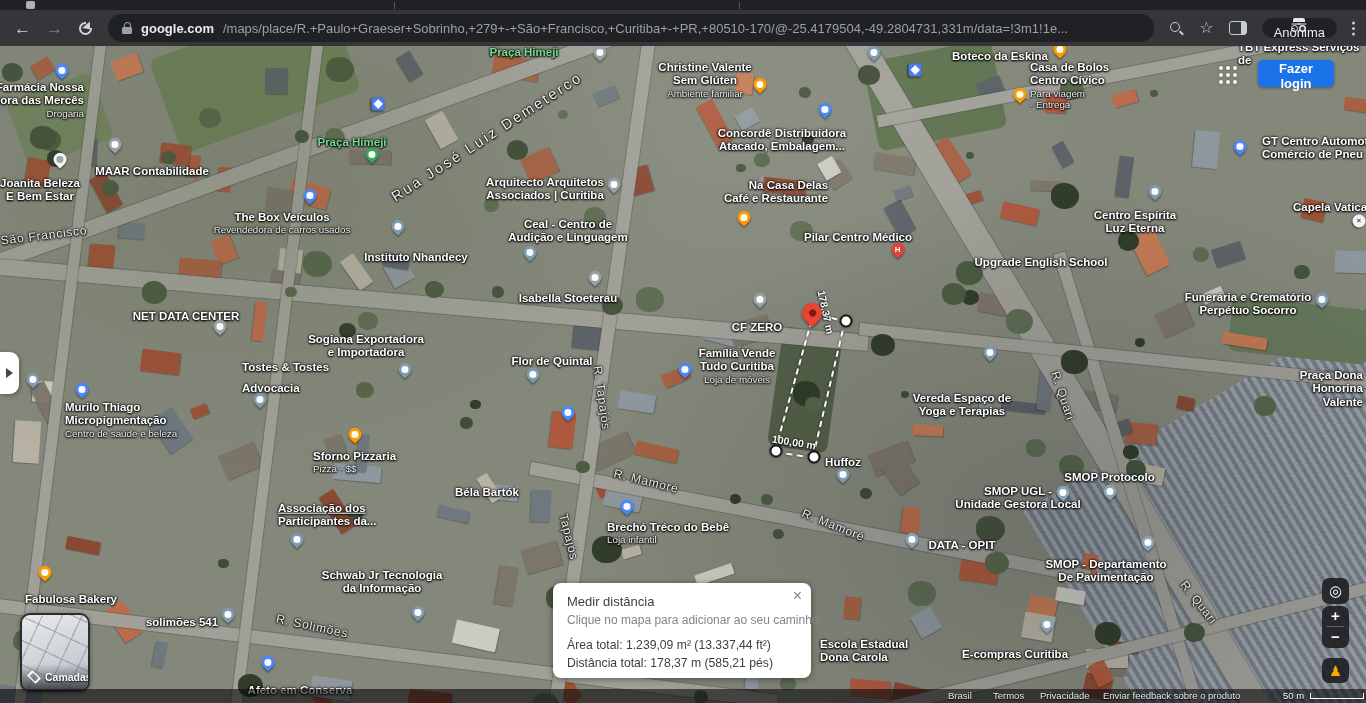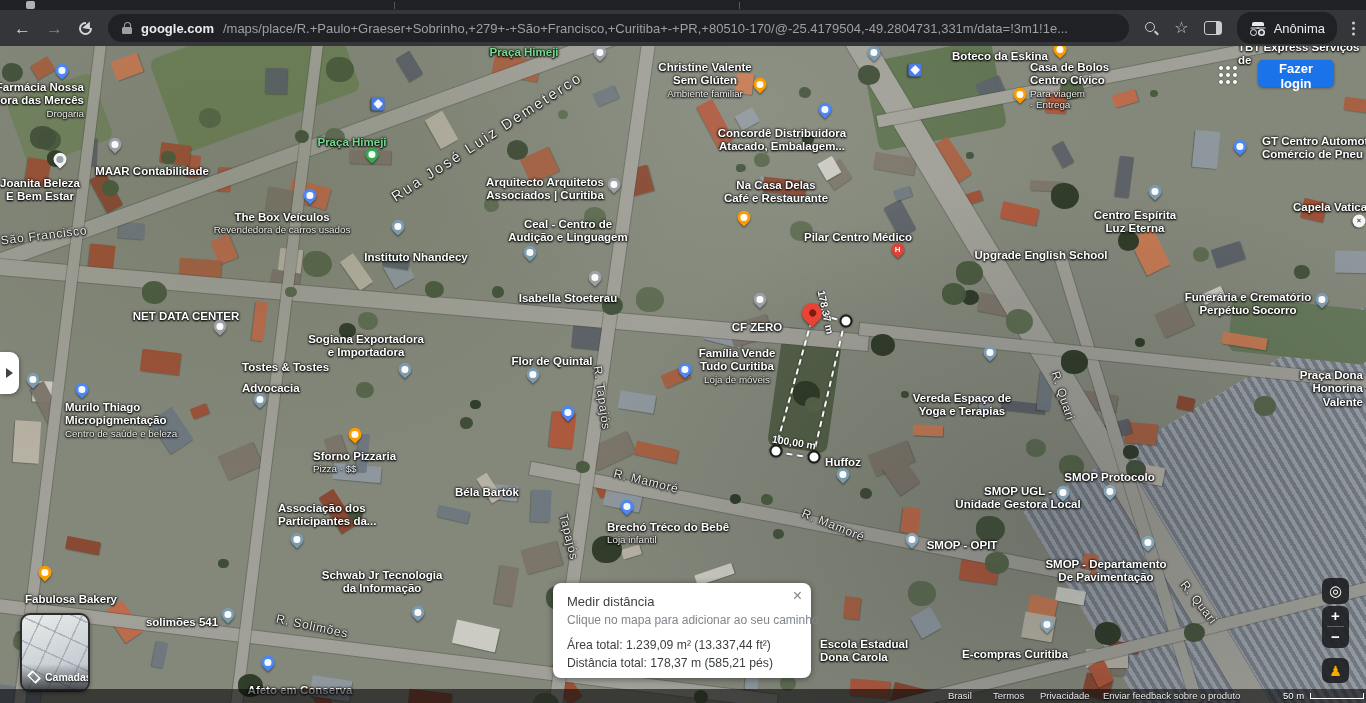--- a/index.html
+++ b/index.html
@@ -22,21 +22,21 @@
   .lock::after{content:"";position:absolute;left:0;top:5px;width:10px;height:7px;background:#9aa0a6;border-radius:1.5px;}
   .udom{font-size:13px;color:#e8eaed;font-weight:700;}
   .upath{font-size:13px;color:#9aa0a6;overflow:hidden;text-overflow:ellipsis;}
   .tbi{flex:0 0 auto;color:#c9cdd1;cursor:pointer;}
   .srch{position:relative;width:15px;height:15px;}
   .srch::before{content:"";position:absolute;left:1px;top:1px;width:8px;height:8px;border:1.7px solid #c9cdd1;border-radius:50%;}
   .srch::after{content:"";position:absolute;left:10px;top:11px;width:5px;height:1.8px;background:#c9cdd1;transform:rotate(45deg);}
   .star{font-size:16px;line-height:1;}
   .spanel{position:relative;width:16px;height:12px;border:1.6px solid #c9cdd1;border-radius:3px;}
   .spanel::after{content:"";position:absolute;right:0;top:0;width:5px;height:100%;background:#c9cdd1;}
-  #incog{display:flex;align-items:center;gap:7px;height:32px;background:#202124;border-radius:14px;padding:0 12px;cursor:pointer;}
+  #incog{display:flex;align-items:center;gap:7px;height:20px;background:#202124;border-radius:14px;padding:0 12px;cursor:pointer;flex-direction:column;}
   #incog span:last-child{font-size:13px;color:#e8eaed;}
   .inhat{position:relative;width:18px;height:13px;}
   .inhat::before{content:"";position:absolute;left:3px;top:0;width:12px;height:4px;background:#e8eaed;border-radius:2px 2px 0 0;box-shadow:-3px 4px 0 -1.5px #e8eaed,3px 4px 0 -1.5px #e8eaed;}
   .inhat::after{content:"";position:absolute;left:1px;top:7px;width:5px;height:5px;border:1.5px solid #e8eaed;border-radius:50%;box-shadow:8px 0 0 -1.5px #35363a,8px 0 0 0 #e8eaed;}
   .dots{position:relative;width:4px;height:16px;margin-right:10px;}
   .dots::before{content:"";position:absolute;left:0;top:7px;width:3.4px;height:3.4px;border-radius:50%;background:#c9cdd1;box-shadow:0 -5.5px 0 #c9cdd1,0 5.5px 0 #c9cdd1;}
   
   #map{position:absolute;inset:0;overflow:hidden;cursor:crosshair;}
   #cemetery{position:absolute;left:1115px;top:350px;width:400px;height:440px;z-index:1;transform:rotate(59deg);
     background:repeating-linear-gradient(0deg,#9aa0a8 0 4px,#767d85 4px 8px),repeating-linear-gradient(90deg,rgba(223,227,231,.9) 0 2px,rgba(100,106,112,0) 2px 9px);}
@@ -447,21 +447,21 @@
         <span style="display: block;">Fabulosa Bakery</span>
       </div>
       <div class="map-label" style="left: 300px; top: 691px; transform: translate(-50%, -50%);">
         <span style="display: block;">Afeto em Conserva</span>
       </div>
       <div class="map-label" style="left: 382px; top: 582px; transform: translate(-50%, -50%);">
         <span style="display: block;">Schwab Jr Tecnologia</span>
         <span style="display: block;">da Informação</span>
       </div>
       <div class="map-label" style="text-align: left; left: 278px; top: 515px; transform: translate(0px, -50%);">
-        <span style="display: block;">Associação dos</span>
+        <span style="display: block; text-decoration: underline;">Associação dos</span>
         <span style="display: block;">Participantes da...</span>
       </div>
       <div class="map-label" style="left: 568px; top: 299px; transform: translate(-50%, -50%);">
         <span style="display: block;">Isabella Stoeterau</span>
       </div>
       <div class="map-label" style="left: 552px; top: 362px; transform: translate(-50%, -50%);">
         <span style="display: block;">Flor de Quintal</span>
       </div>
       <div class="map-label" style="left: 757px; top: 328px; transform: translate(-50%, -50%);">
         <span style="display: block;">CF ZERO</span>
@@ -480,21 +480,21 @@
       <div class="map-label" style="left: 705px; top: 80px; transform: translate(-50%, -50%);">
         <span style="display: block;">Christine Valente</span>
         <span style="display: block;">Sem Glúten</span>
         <span class="sub">Ambiente familiar</span>
       </div>
       <div class="map-label" style="left: 782px; top: 140px; transform: translate(-50%, -50%);">
         <span style="display: block;">Concordê Distribuidora</span>
         <span style="display: block;">Atacado, Embalagem...</span>
       </div>
       <div class="map-label" style="left: 776px; top: 192px; transform: translate(-50%, -50%);">
-        <span style="display: block;">Na Casa Delas</span>
+        <span style="display: block; text-align: right;">Na Casa Delas</span>
         <span style="display: block;">Café e Restaurante</span>
       </div>
       <div class="map-label" style="left: 858px; top: 238px; transform: translate(-50%, -50%);">
         <span style="display: block;">Pilar Centro Médico</span>
       </div>
       <div class="map-label" style="left: 545px; top: 189px; transform: translate(-50%, -50%);">
         <span style="display: block;">Arquitecto Arquitetos</span>
         <span style="display: block;">Associados | Curitiba</span>
       </div>
       <div class="map-label" style="left: 568px; top: 231px; transform: translate(-50%, -50%);">
@@ -518,21 +518,21 @@
         <span style="display: block;">de</span>
       </div>
       <div class="map-label" style="text-align: left; left: 1262px; top: 148px; transform: translate(0px, -50%);">
         <span style="display: block;">GT Centro Automotivo</span>
         <span style="display: block;">Comércio de Pneu</span>
       </div>
       <div class="map-label" style="left: 1135px; top: 222px; transform: translate(-50%, -50%);">
         <span style="display: block;">Centro Espírita</span>
         <span style="display: block;">Luz Eterna</span>
       </div>
-      <div class="map-label" style="left: 1021px; top: 256px; transform: translate(-50%, -50%); padding-left: 40px;">
+      <div class="map-label" style="left: 1021px; top: 263px; transform: translate(-50%, -50%); padding-left: 40px;">
         <span style="display: block;">Upgrade English School</span>
       </div>
       <div class="map-label" style="text-align: left; left: 1293px; top: 208px; transform: translate(0px, -50%);">
         <span style="display: block;">Capela Vatica</span>
       </div>
       <div class="map-label" style="left: 1248px; top: 304px; transform: translate(-50%, -50%);">
         <span style="display: block;">Funerária e Crematório</span>
         <span style="display: block;">Perpétuo Socorro</span>
       </div>
       <div class="map-label" style="left: 962px; top: 383px; transform: translate(-50%, -50%); margin-top: 22px;">
@@ -551,21 +551,21 @@
         <span style="display: block;">Valente</span>
       </div>
       <div class="map-label" style="left: 1086px; top: 478px; transform: translate(-50%, -50%); padding-left: 47px;">
         <span style="display: block;">SMOP Protocolo</span>
       </div>
       <div class="map-label" style="left: 1018px; top: 498px; transform: translate(-50%, -50%);">
         <span style="display: block;">SMOP UGL -</span>
         <span style="display: block;">Unidade Gestora Local</span>
       </div>
       <div class="map-label" style="left: 962px; top: 546px; transform: translate(-50%, -50%);">
-        <span style="display: block;">SMOP - OPIT</span>
+        <span style="display: block;">DATA - OPIT</span>
       </div>
       <div class="map-label" style="left: 1106px; top: 571px; transform: translate(-50%, -50%);">
         <span style="display: block;">SMOP - Departamento</span>
         <span style="display: block;">De Pavimentação</span>
       </div>
       <div class="map-label" style="left: 1015px; top: 655px; transform: translate(-50%, -50%);">
         <span style="display: block;">E-compras Curitiba</span>
       </div>
       <div class="map-label" style="text-align: left; left: 820px; top: 651px; transform: translate(0px, -50%);">
         <span style="display: block;">Escola Estadual</span>

